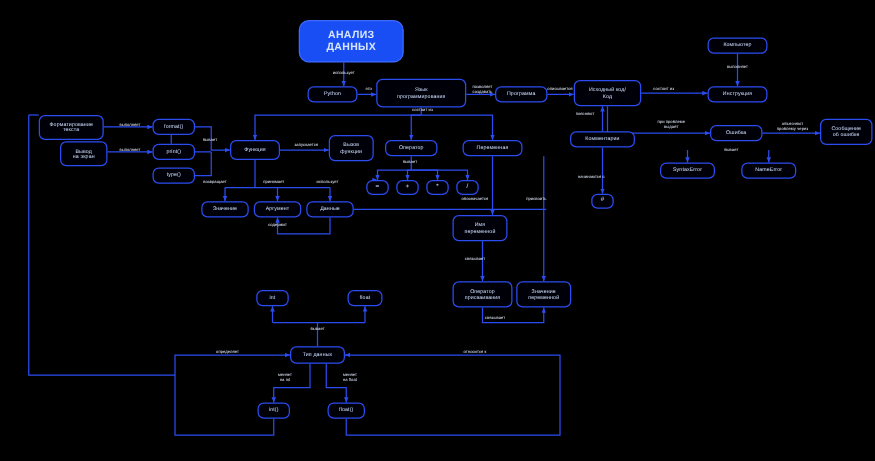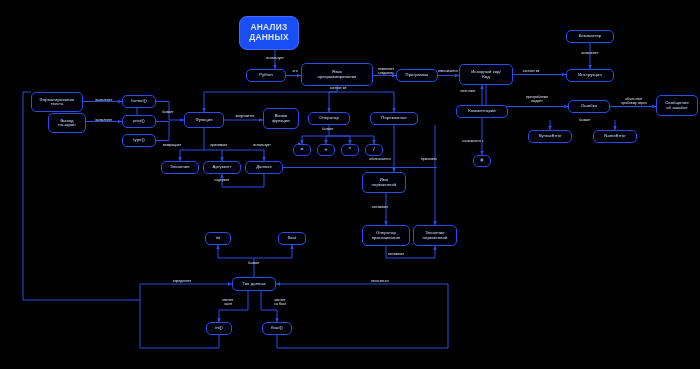--- a/index.html
+++ b/index.html
@@ -146,21 +146,21 @@
 
       <path d="M337,92 L204,92 L204,112" marker-end="url(#ar)"></path>
       <path d="M337,92 L329,92 L329,112" marker-end="url(#ar)"></path>
       <path d="M337,92 L394,92 L394,112" marker-end="url(#ar)"></path>
 
       <path d="M23,92 L23,300 L140,300" marker-end="none"></path>
       <path d="M23,92 L31,92" marker-end="none"></path>
     </g>
   </svg>
 
-  <div class="node root" style="left:239px;top:16px;width:60px;height:34px;">
+  <div class="node root" style="left:239px;top:16px;width:84px;height:34px;">
     <span>АНАЛИЗ<br>ДАННЫХ</span>
   </div>
 
   <div class="node" style="left:246px;top:69px;width:40px;height:13px;">
     <span>Python</span>
   </div>
 
   <div class="node" style="left:301px;top:63px;width:72px;height:23px;">
     <span>Язык<br>программирования</span>
   </div>

